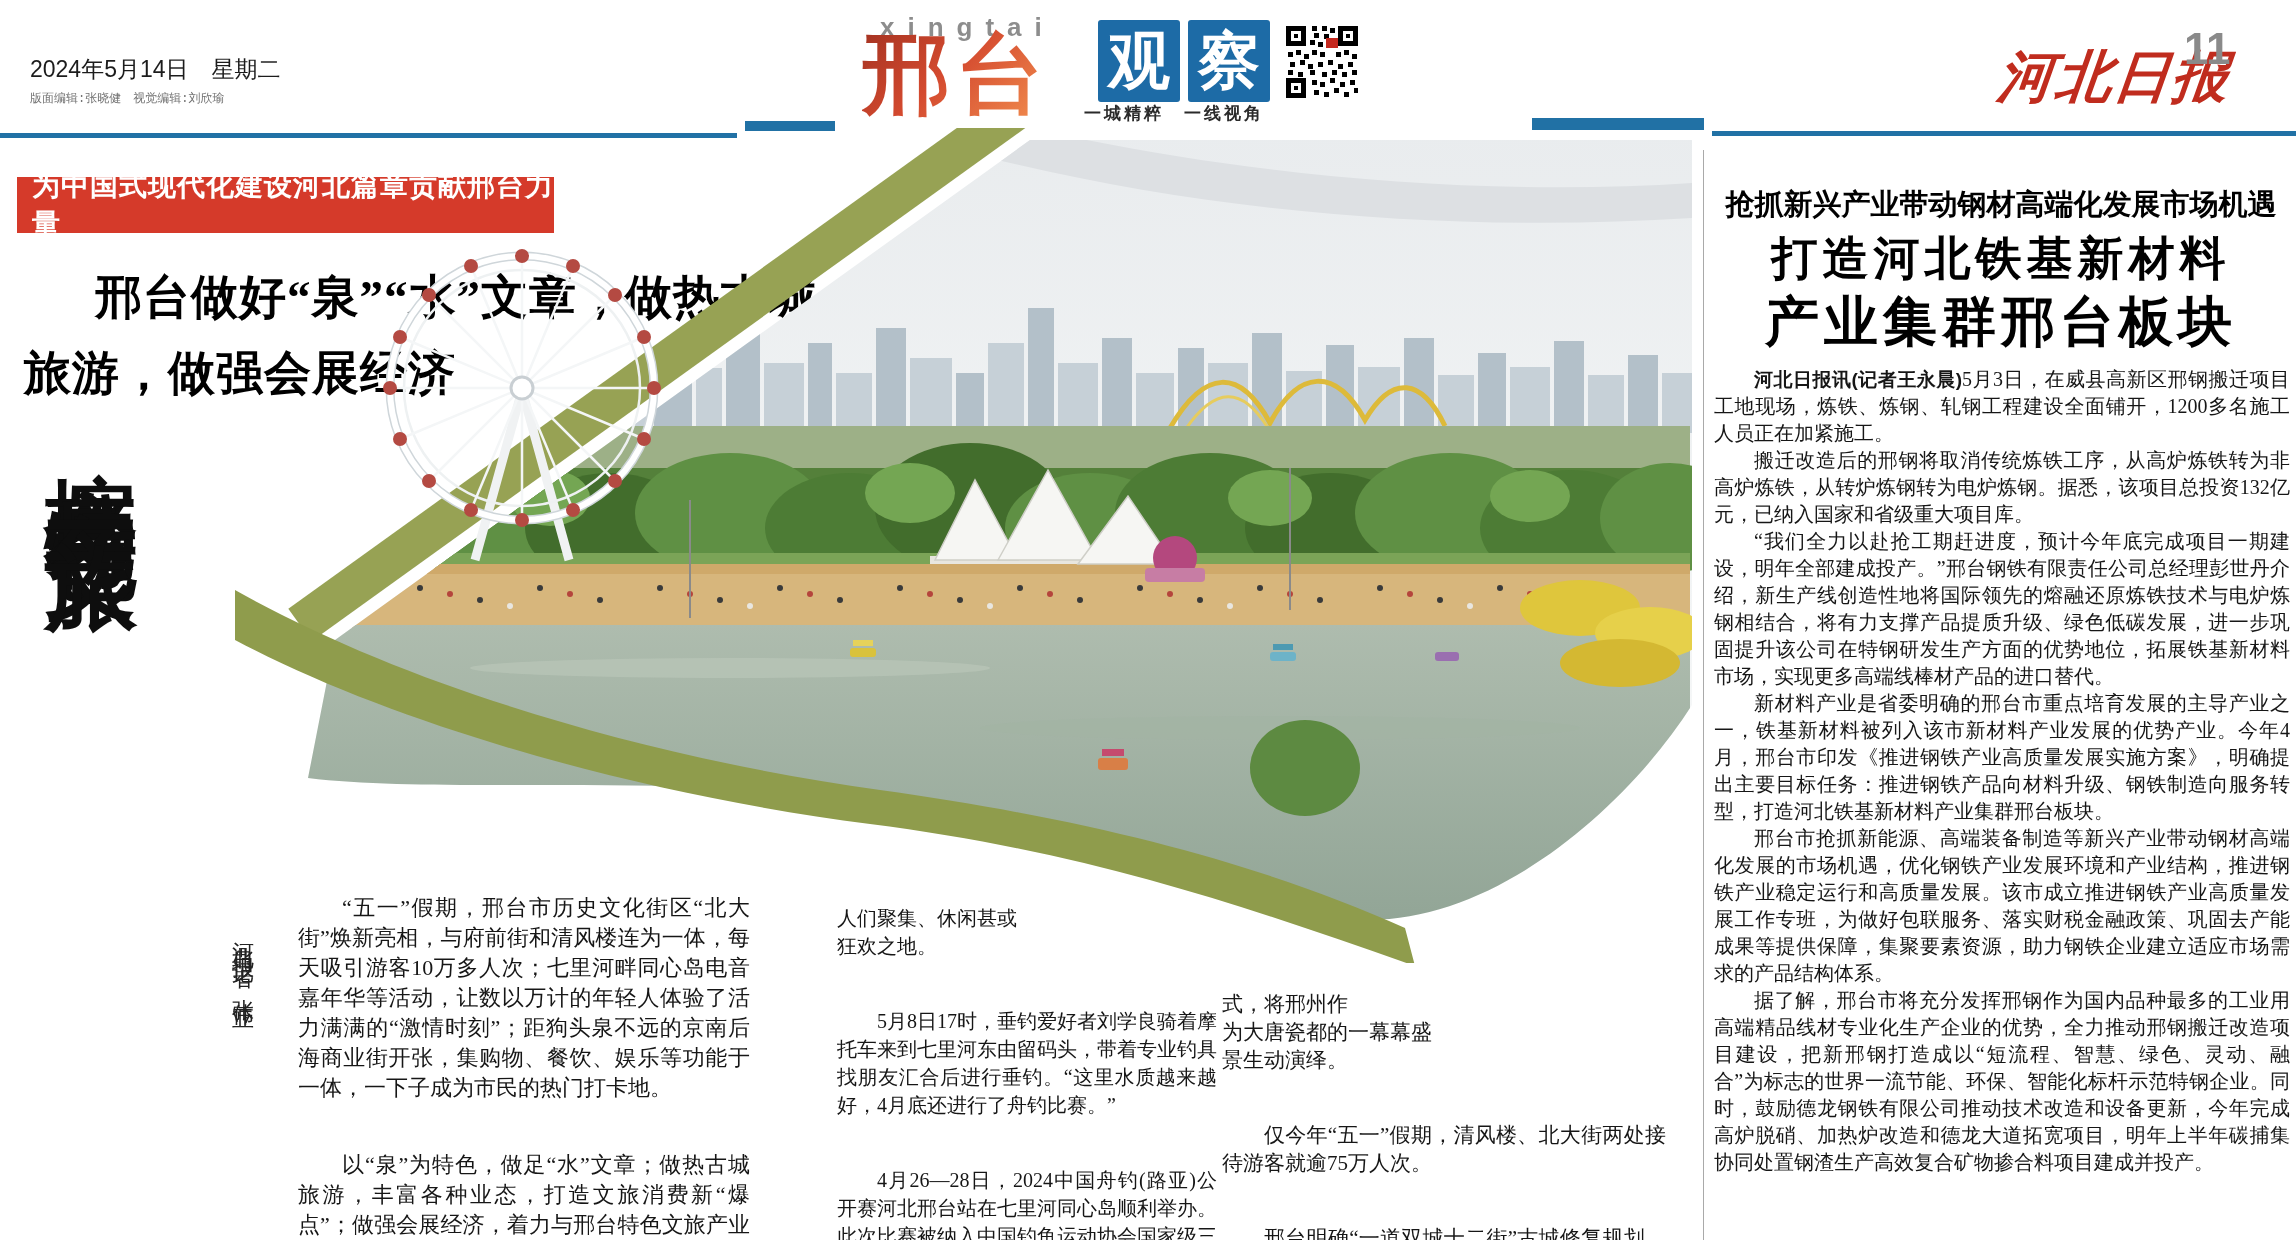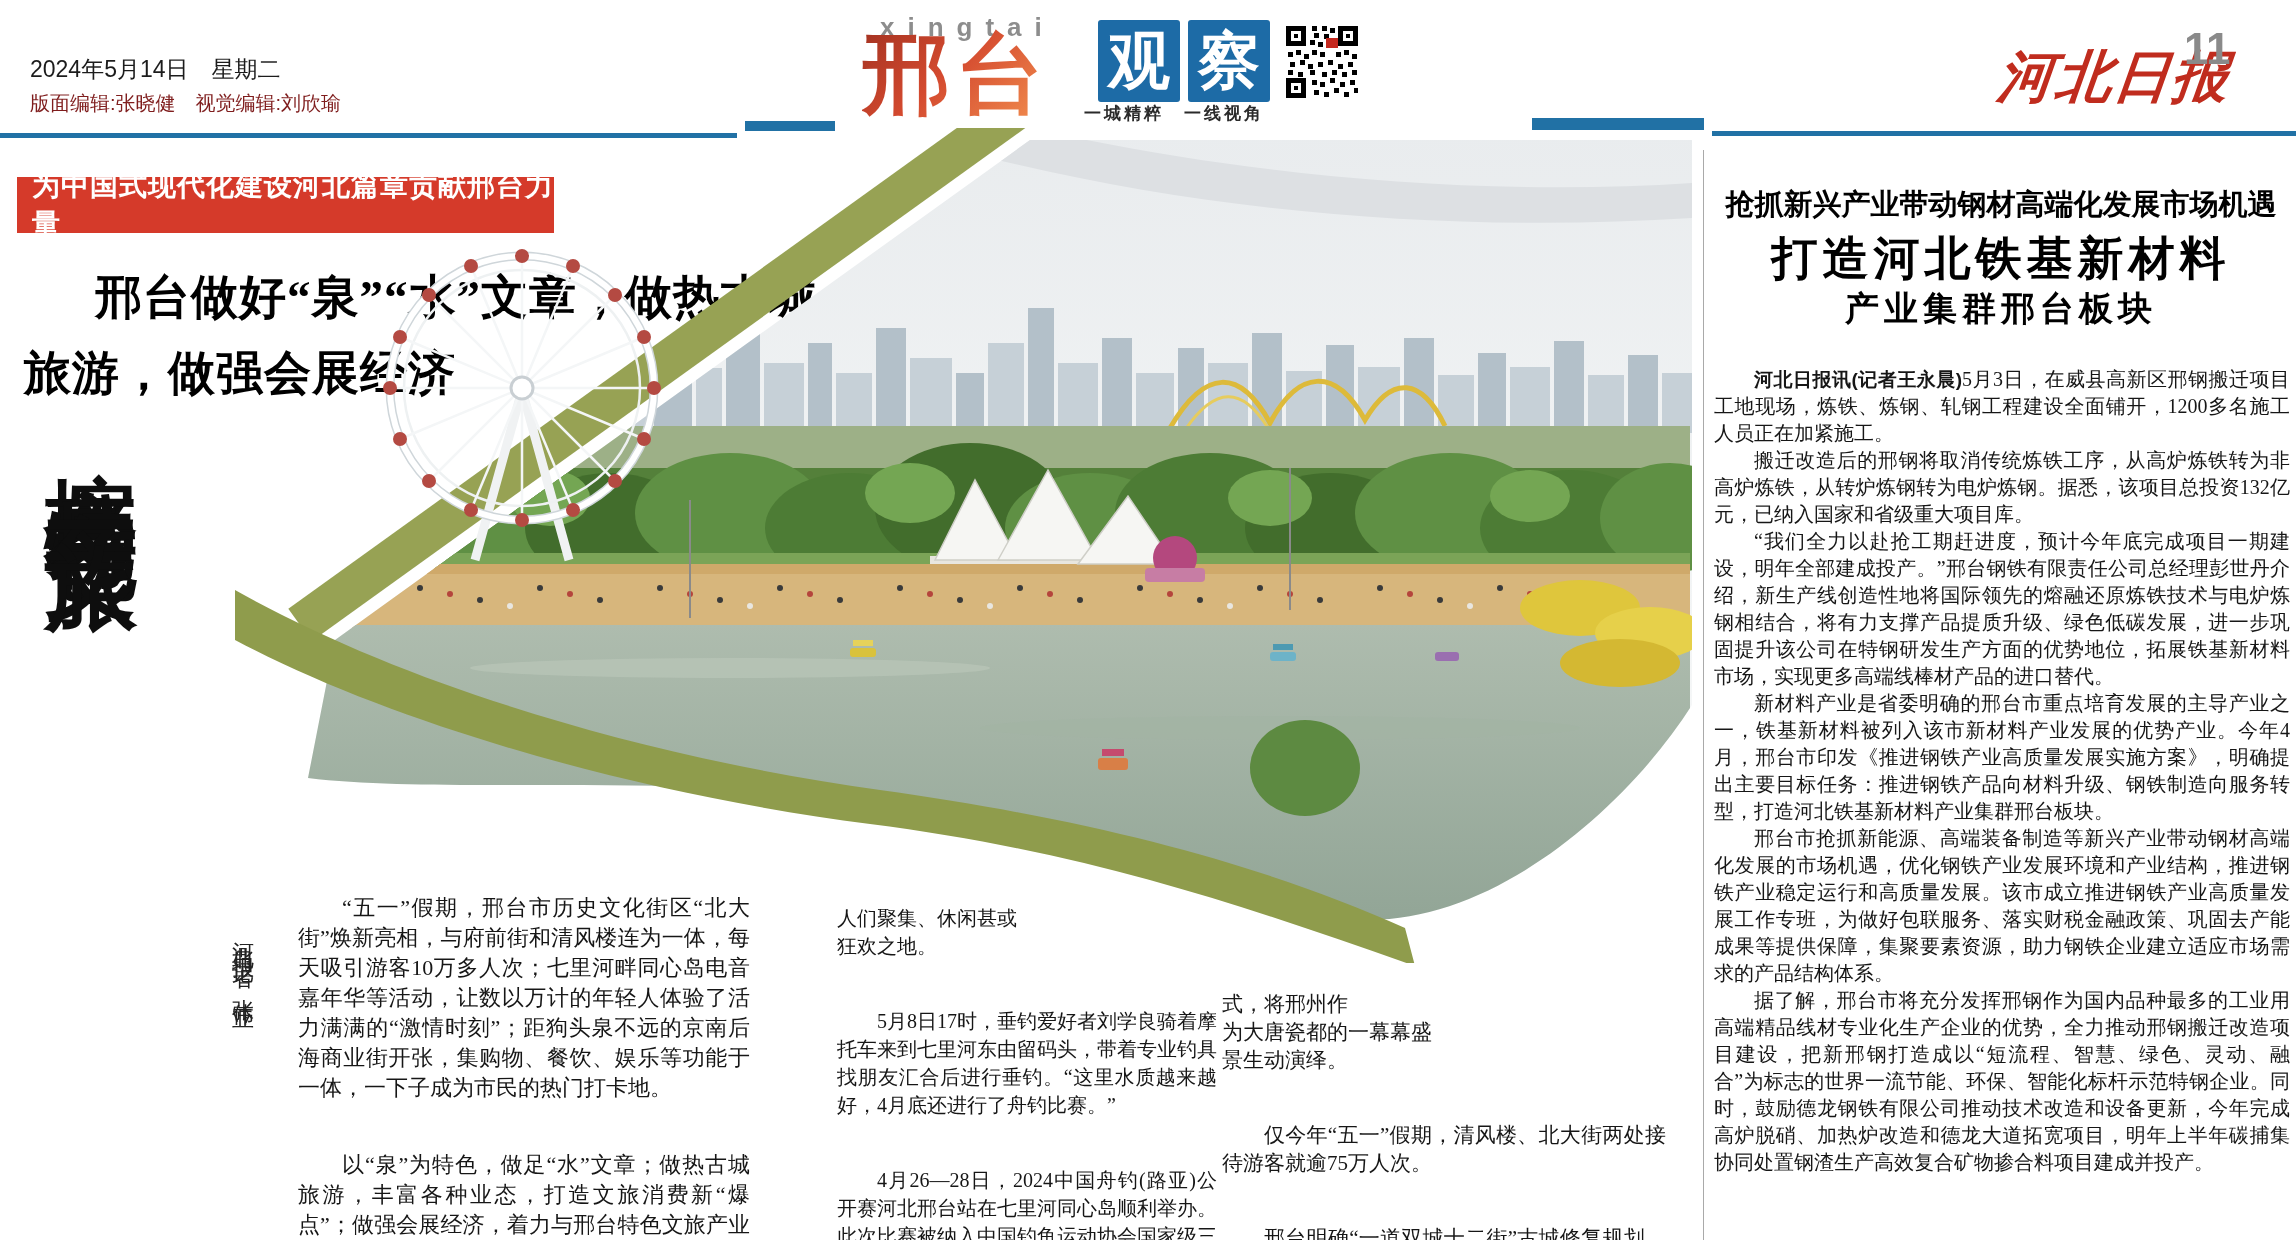--- a/index.html
+++ b/index.html
@@ -3,21 +3,21 @@
 <meta charset="utf-8">
 <style>
   html,body{margin:0;padding:0;background:#e8e8e8;}
   .page{position:relative;width:2296px;height:1240px;background:#ffffff;overflow:hidden;
         font-family:"Liberation Serif","DejaVu Serif",serif;color:#1a1a1a;}
   .abs{position:absolute;}
   .sans{font-family:"Liberation Sans","DejaVu Sans",sans-serif;}
 
   
   .date-line{left:30px;top:54px;font-size:23px;color:#1c1c1c;font-family:"Liberation Sans","DejaVu Sans",sans-serif;}
-  .editors-line{left:30px;top:90px;font-size:20px;color:#7f1d1d;font-family:Liberation Sans, sans-serif;}
+  .editors-line{left:30px;top:90px;font-size:12px;color:#737373;font-family:Liberation Mono, monospace;}
 
   .masthead-en{left:880px;top:12px;font-size:26px;font-weight:bold;letter-spacing:13px;color:#8d8d8d;}
   .masthead-cn{left:862px;top:28px;font-size:88px;font-weight:900;letter-spacing:6px;line-height:1.05;
                background:linear-gradient(135deg,#a93523 5%,#d44a2f 45%,#f08a4d 95%);
                -webkit-background-clip:text;background-clip:text;color:transparent;}
   .m-box{width:82px;height:82px;top:20px;background:#1d6ba6;border-radius:3px;color:#fff;
          display:flex;align-items:center;justify-content:center;font-size:62px;font-weight:bold;}
   .m-box1{left:1098px;} .m-box2{left:1188px;}
   .qr{left:1284px;top:24px;width:76px;height:76px;}
   .tagline{left:1084px;top:102px;font-size:17px;font-weight:bold;letter-spacing:3px;color:#2a2a2a;}
@@ -53,21 +53,21 @@
   .col1{left:298px;top:846px;width:452px;font-size:22px;line-height:30px;}
   .col2{left:837px;top:904px;width:380px;font-size:20px;line-height:28px;}
   .col3{left:1222px;top:990px;width:444px;font-size:21px;line-height:28px;}
   .subhead{font-family:"Liberation Sans","DejaVu Sans",sans-serif;font-weight:bold;font-size:24px;
            text-align:center;margin-top:8px !important;letter-spacing:1px;color:#000;}
 
   
   .kicker{left:1712px;top:185px;width:578px;text-align:center;font-size:29px;font-weight:bold;color:#000;}
   .r-hl{left:1712px;width:578px;text-align:center;font-weight:bold;color:#000;letter-spacing:5px;}
   .r-hl1{top:228px;font-size:46px;}
-  .r-hl2{top:286px;font-size:34px;}
+  .r-hl2{top:286px;font-size:54px;}
   .r-body{left:1714px;top:366px;width:576px;font-size:20px;line-height:27px;text-align:justify;color:#161616;}
   .r-body p{margin:0;text-indent:2em;}
   .r-body .lead{font-weight:bold;font-family:"Liberation Sans","DejaVu Sans",sans-serif;font-size:19px;}
 
   
   .photo-wrap{left:230px;top:128px;width:1470px;height:835px;}
 </style>
 </head>
 <body>
 

